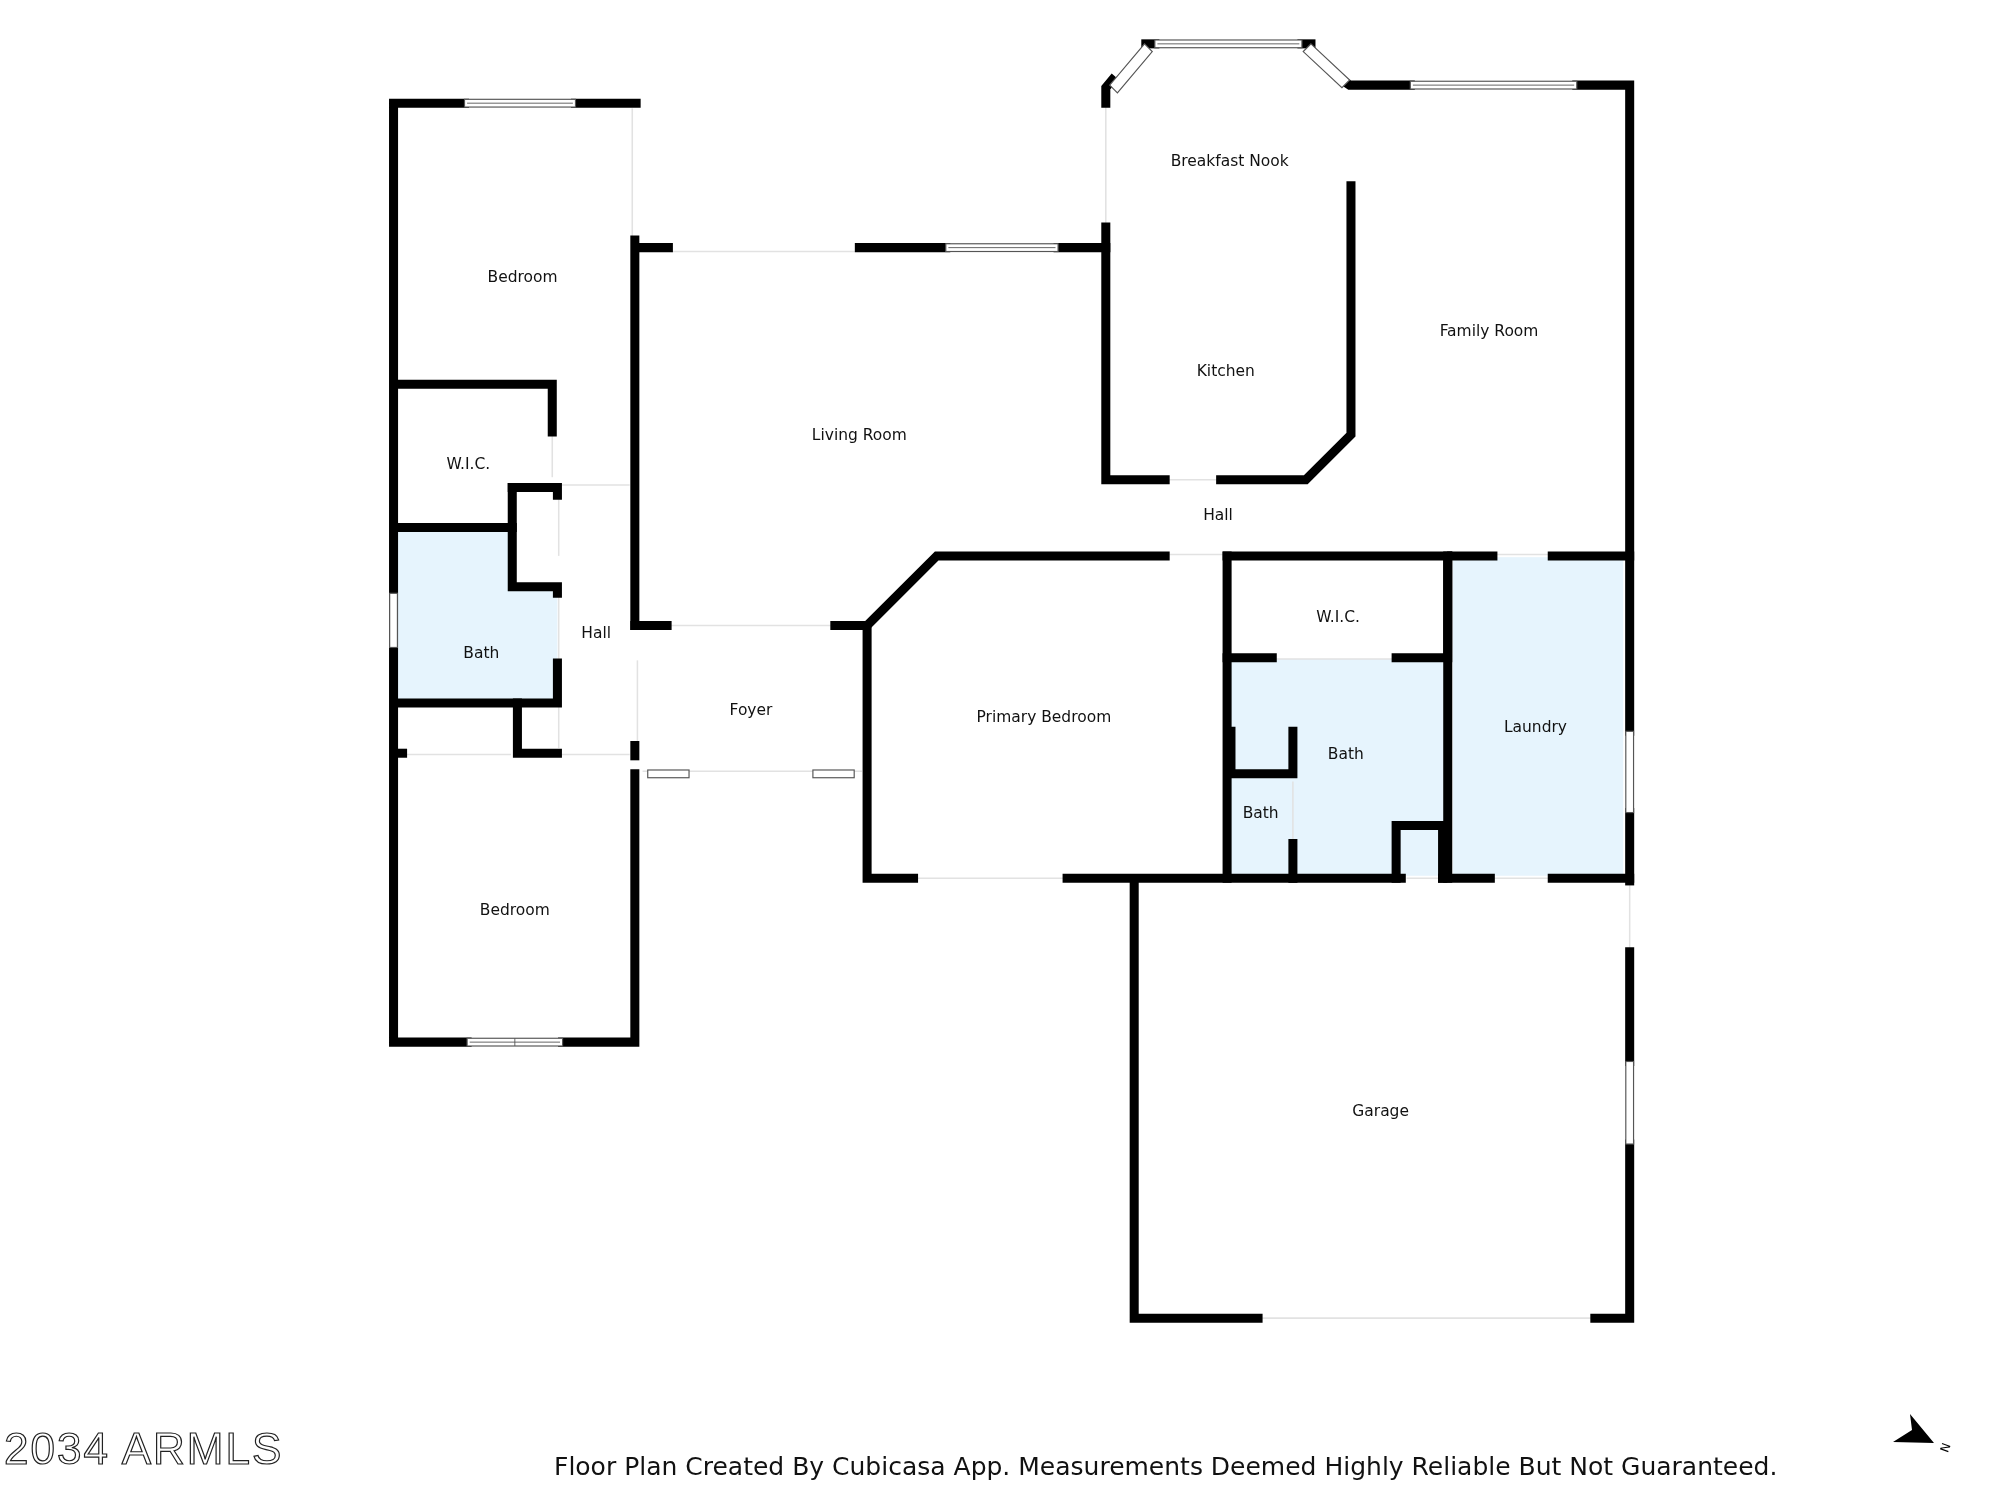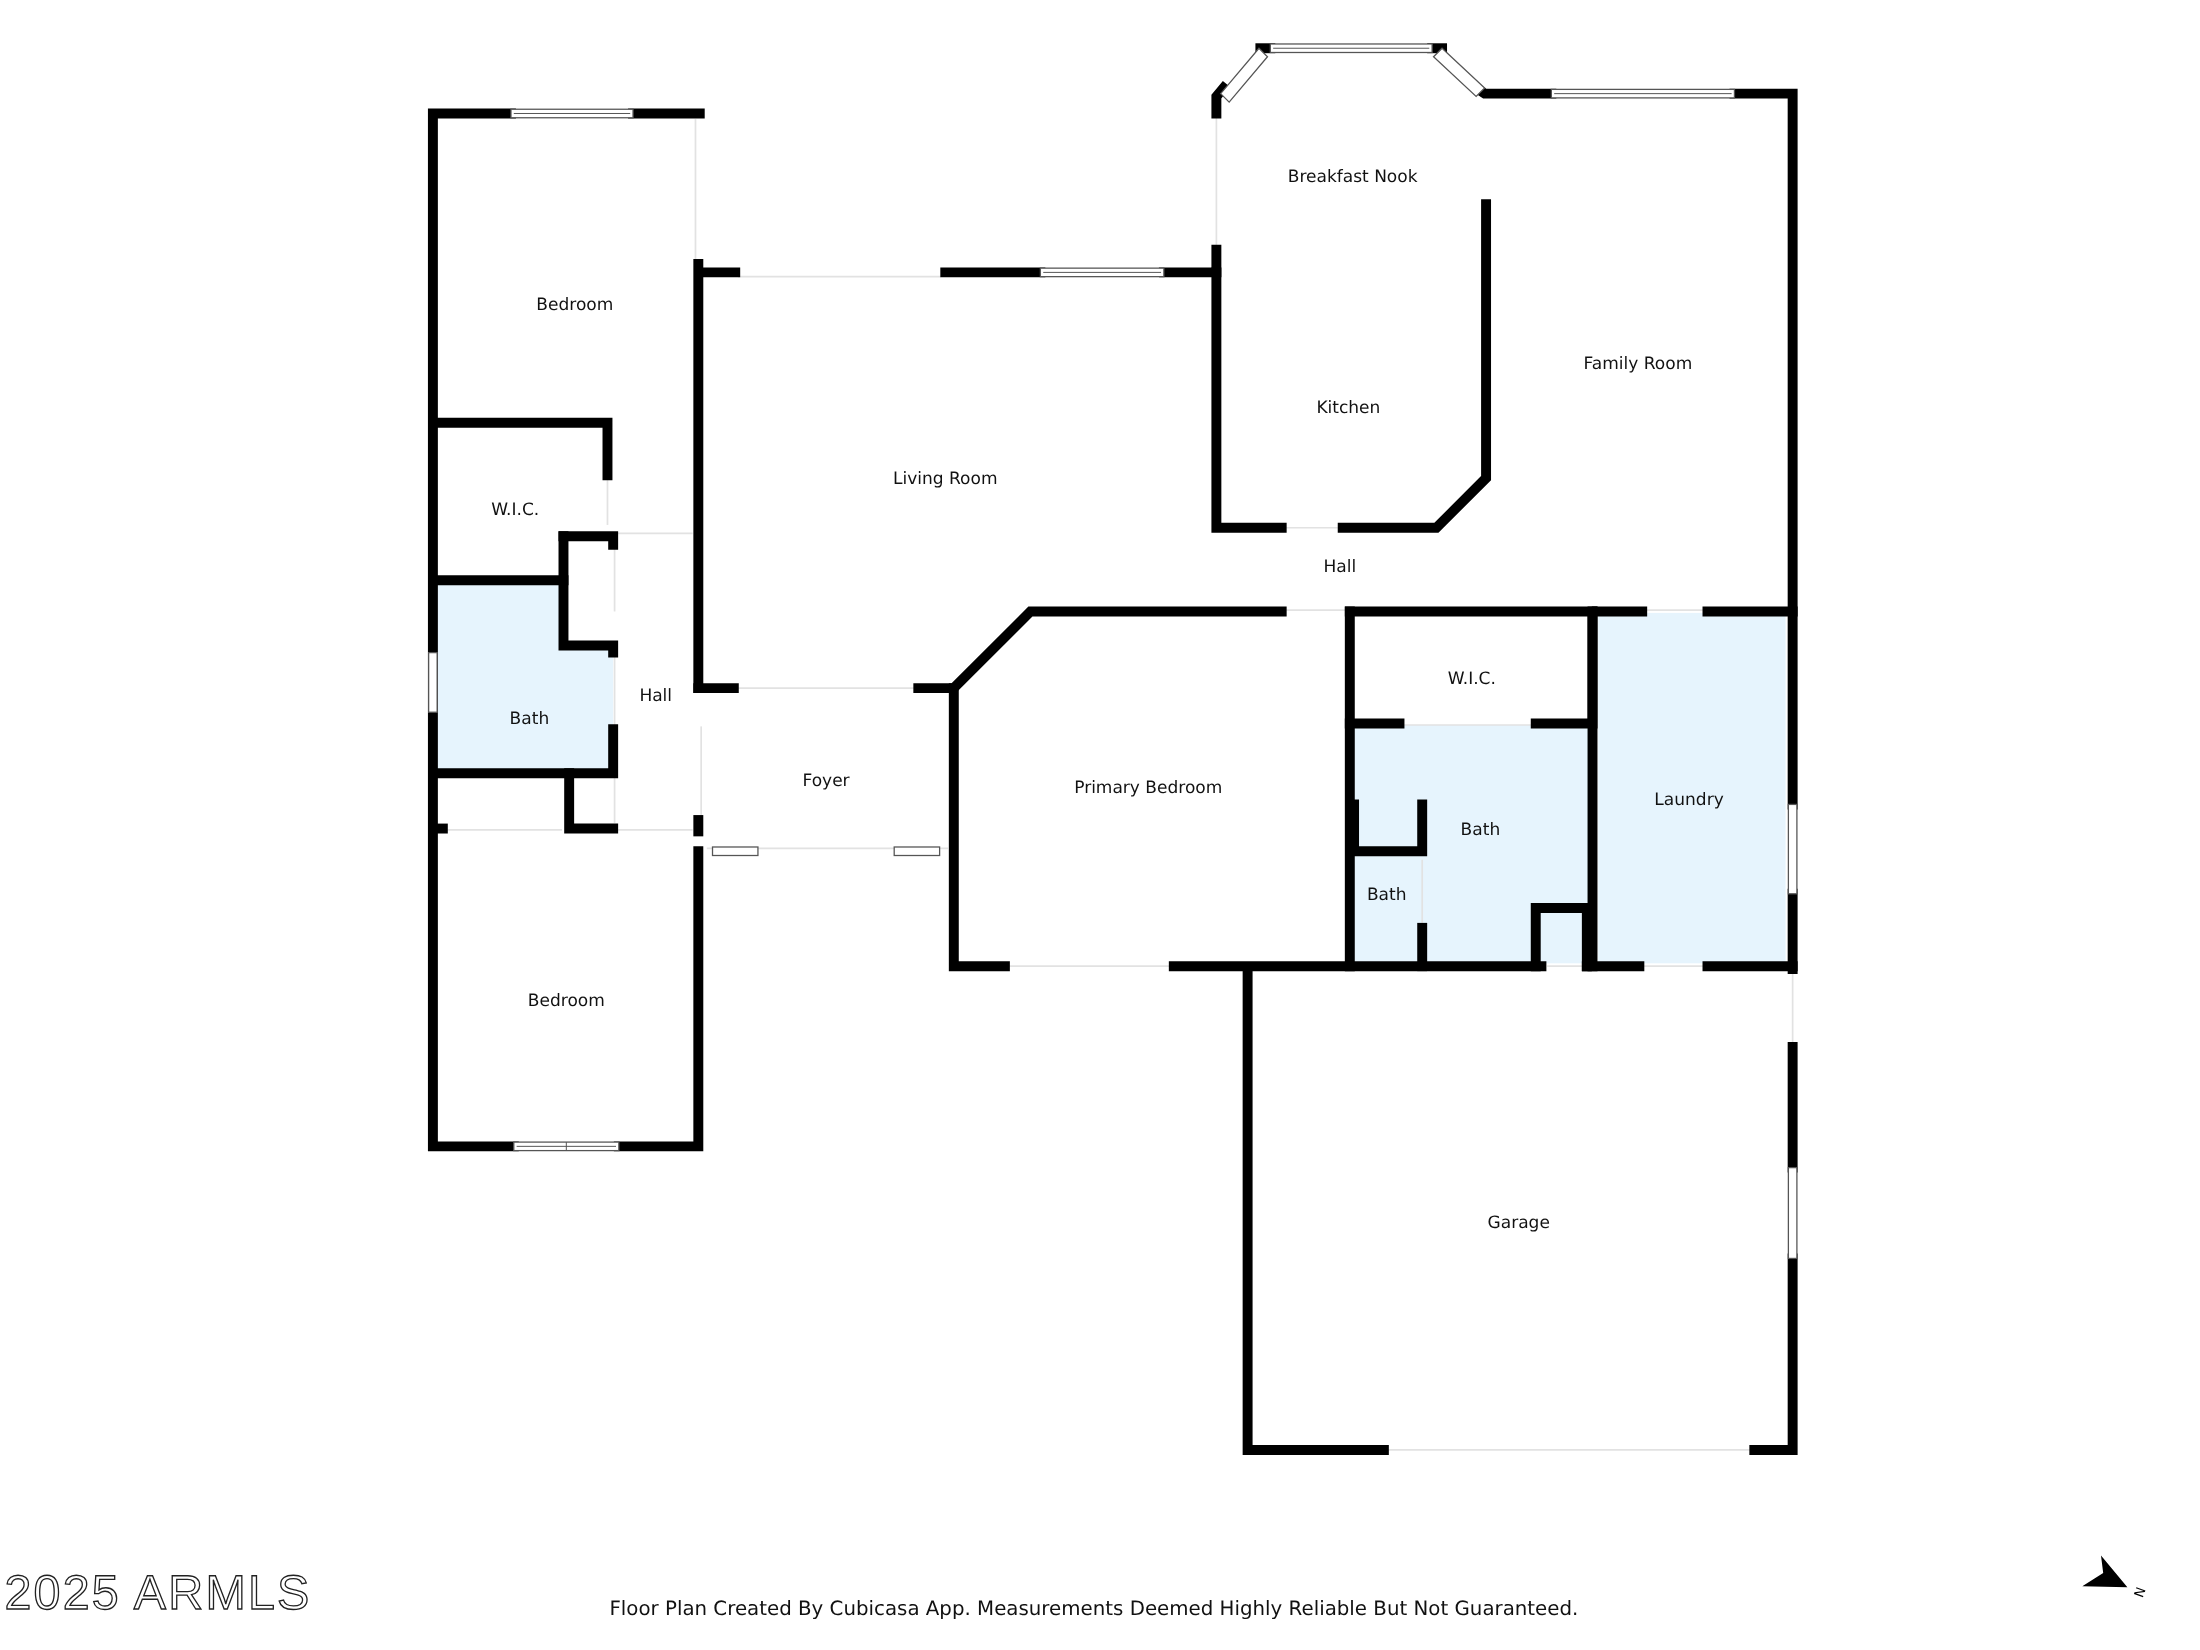--- a/index.html
+++ b/index.html
@@ -5,21 +5,21 @@
   html, body { margin:0; padding:0; background:#ffffff; }
   body { width:2000px; height:1500px; position:relative; overflow:hidden; font-family:"DejaVu Sans", sans-serif; }
   #plan { position:absolute; left:0; top:0; width:2000px; height:1500px; }
   .wall { fill:none; stroke:#000; stroke-width:7; stroke-linecap:square; stroke-linejoin:miter; }
   .opening { stroke:#e2e2e2; stroke-width:1.2; fill:#ffffff; }
   .win { fill:#ffffff; stroke:#555; stroke-width:0.9; }
   .bath { fill:#e6f4fd; }
   .room-label { font-family:"DejaVu Sans", sans-serif; font-size:12px; fill:#111; text-anchor:middle; dominant-baseline:middle; }
   .watermark { position:absolute; left:4px; top:1424px; font-family:"Liberation Sans", sans-serif; font-size:44px; color:#ffffff; letter-spacing:2px;
     -webkit-text-stroke:1.2px #222; font-weight:300; }
-  .disclaimer { position:absolute; left:554px; top:1452px; font-family:"DejaVu Sans", sans-serif; font-size:18px; color:#111; }
+  .disclaimer { position:absolute; left:554px; top:1452px; font-family:"DejaVu Sans", sans-serif; font-size:25px; color:#111; }
   .north { position:absolute; left:1888px; top:1408px; width:90px; height:60px; }
 </style>
 </head>
 <body>
 
 <svg id="plan" viewBox="0 0 1550 1163" preserveAspectRatio="none" xmlns="http://www.w3.org/2000/svg">
 
   <g>
     <polygon class="bath" points="308,410 396,410 396,455 432,455 432,544 308,544"></polygon>
     <rect class="bath" x="951" y="511" width="170" height="168"></rect>
@@ -136,19 +136,19 @@
     <text class="room-label" x="944" y="400">Hall</text>
     <text class="room-label" x="809" y="556">Primary Bedroom</text>
     <text class="room-label" x="1037" y="479">W.I.C.</text>
     <text class="room-label" x="1043" y="585">Bath</text>
     <text class="room-label" x="977" y="631">Bath</text>
     <text class="room-label" x="1190" y="564">Laundry</text>
     <text class="room-label" x="1070" y="862">Garage</text>
   </g>
 </svg>
 
-<div class="watermark">2025 ARMLS</div>
+<div class="watermark">2034 ARMLS</div>
 <div class="disclaimer">Floor Plan Created By Cubicasa App. Measurements Deemed Highly Reliable But Not Guaranteed.</div>
 
 <svg class="north" viewBox="0 0 90 60" xmlns="http://www.w3.org/2000/svg">
   <polygon points="22,6 24,22 5,34 46,35" fill="#000"></polygon>
   <text x="54" y="45" font-family="DejaVu Sans, sans-serif" font-size="12" transform="rotate(-70 57 41)">N</text>
 </svg>
 
 </body></html>

